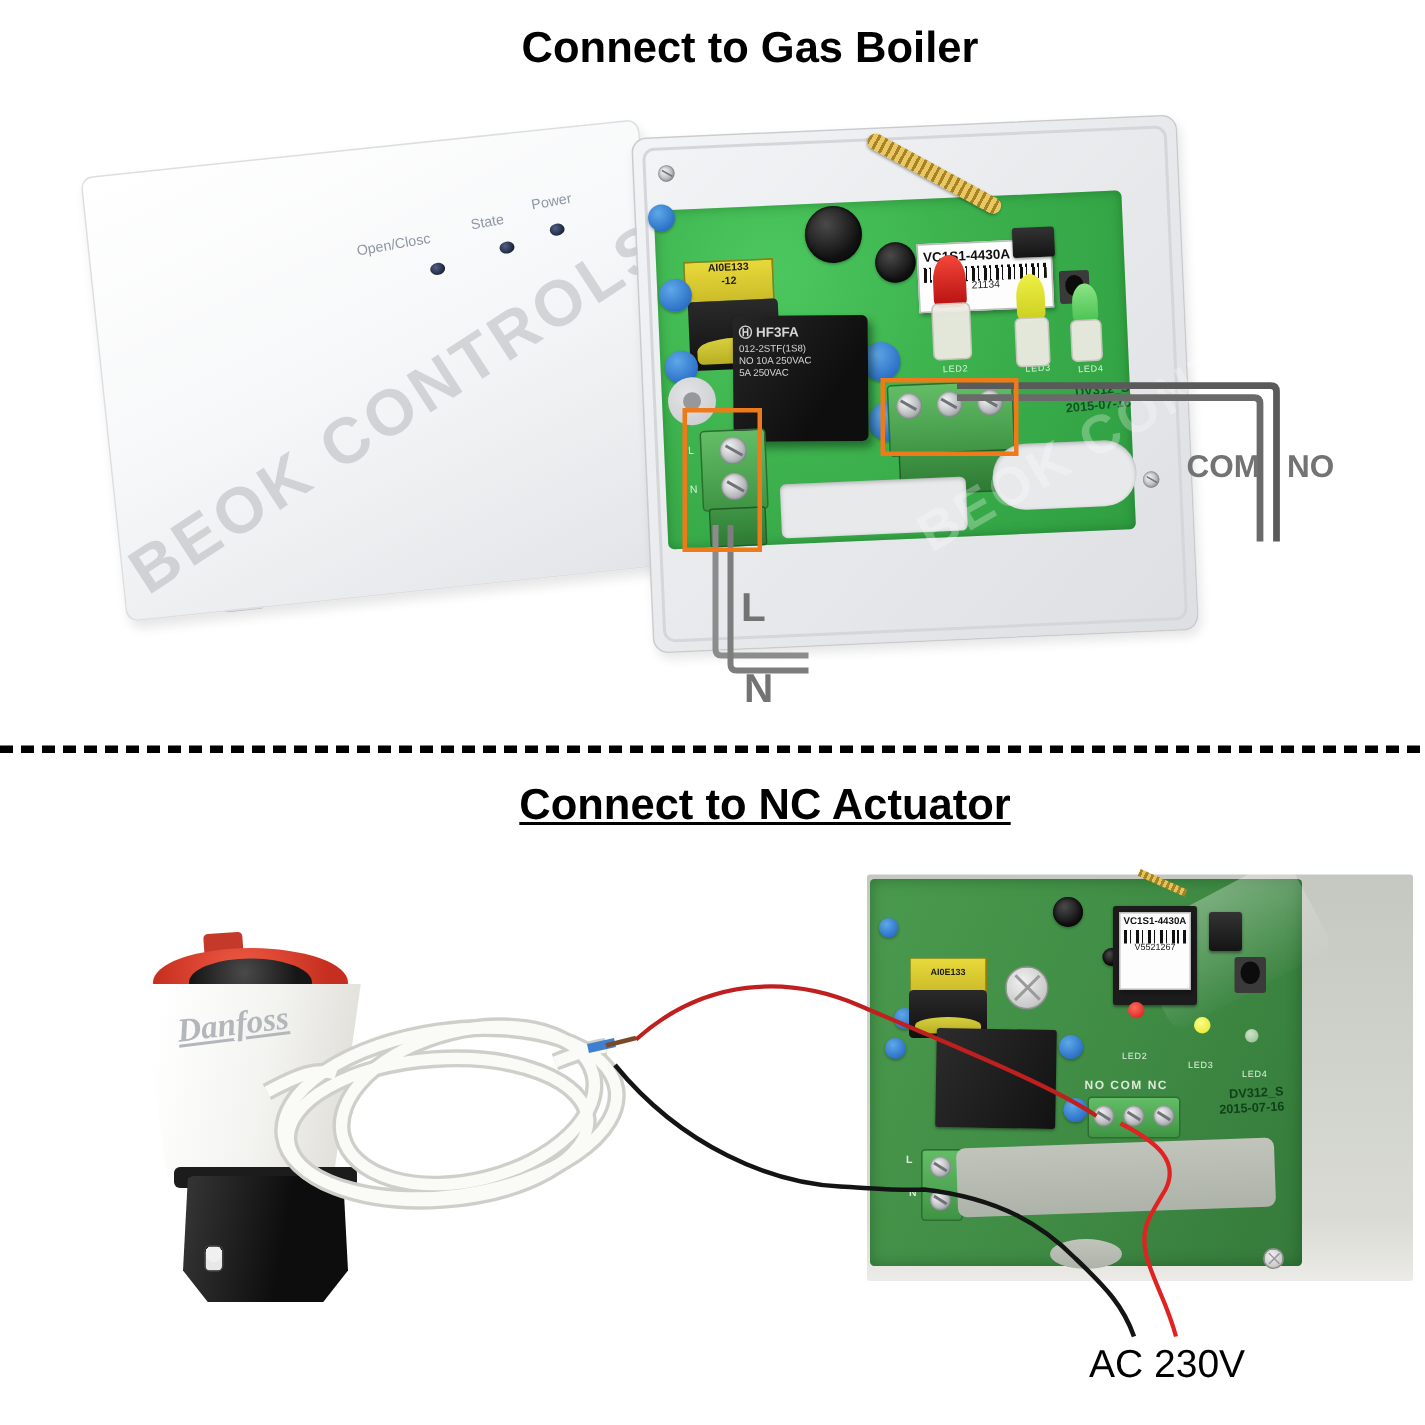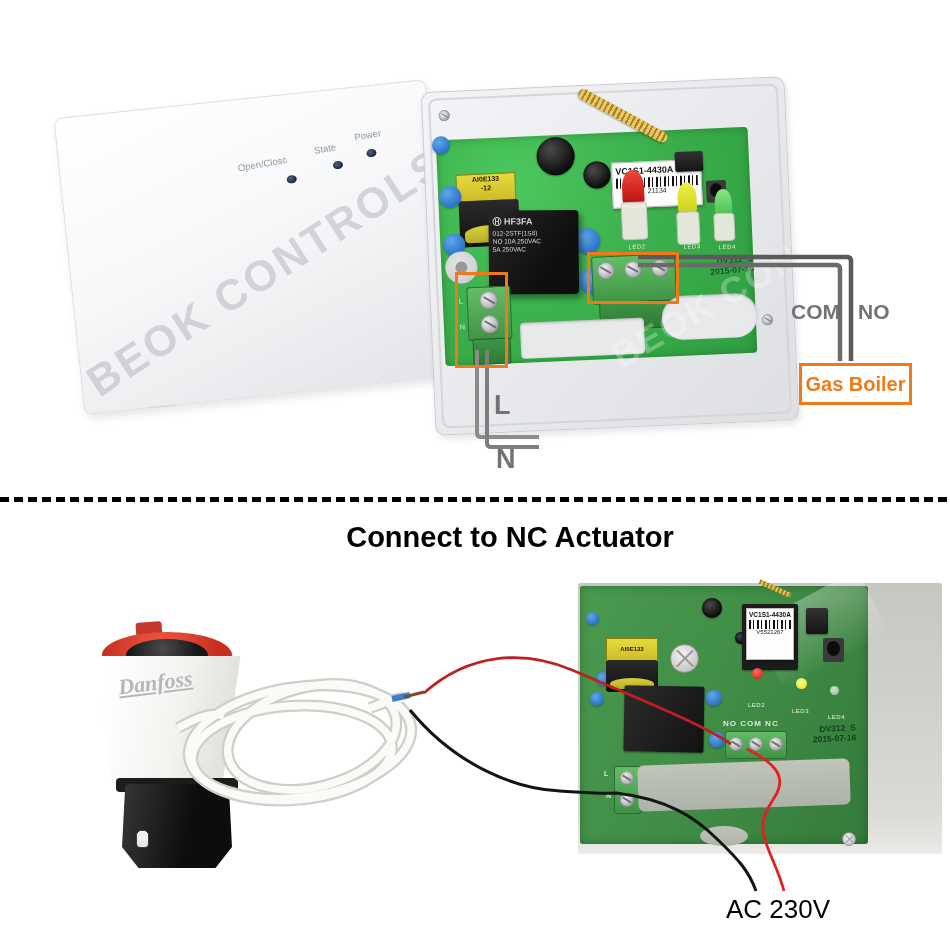--- a/index.html
+++ b/index.html
@@ -119,20 +119,21 @@
   .capx::before{transform:rotate(45deg);} .capx::after{transform:rotate(-45deg);}
   .silk2{position:absolute;color:#dde8d8;font-weight:bold;white-space:nowrap;}
   .caption{position:absolute;font-size:26px;color:#000;z-index:40;}
   svg.overlay{position:absolute;left:0;top:0;z-index:30;pointer-events:none;}
 </style>
 </head>
 <body>
 
 <div class="stage">
 
+  <div class="title" style="left:50px;top:16px;width:900px;">Connect to Gas Boiler</div>
 
   <div class="plate">
     <div class="plate-wm">BEOK CONTROLS</div>
     <div class="ledrow">
       <span class="led-lab" style="left:8px;top:12px;">Open/Closc</span>
       <span class="led-lab" style="left:86px;top:8px;">State</span>
       <span class="led-lab" style="left:128px;top:2px;">Power</span>
       <span class="led-dot" style="left:54px;top:34px;"></span>
       <span class="led-dot" style="left:102px;top:28px;"></span>
       <span class="led-dot" style="left:137px;top:22px;"></span>
@@ -228,26 +229,25 @@
   <div class="notch" style="left:558px;top:402px;width:48px;height:16px;transform:rotate(-2deg);"></div>
   <div class="notch" style="left:655px;top:386px;width:34px;height:14px;transform:rotate(-2deg);"></div>
 
   <div class="wm2">BEOK CONTROLS</div>
 
   <div class="orect" style="left:587px;top:252px;width:86px;height:46px;"></div>
   <div class="orect" style="left:455px;top:272px;width:47px;height:90px;"></div>
 
   <span class="olabel" style="left:791px;top:300px;font-size:21px;">COM</span>
   <span class="olabel" style="left:858px;top:300px;font-size:21px;">NO</span>
-  <div class="obox" style="left:799px;top:363px;width:107px;height:36px;font-size:20px;">Gas Boiler</div>
   <span class="olabel" style="left:494px;top:390px;font-size:27px;">L</span>
   <span class="olabel" style="left:496px;top:444px;font-size:27px;">N</span>
 
   <div class="divider"></div>
-  <div class="title" style="left:70px;top:521px;width:880px;">Connect to NC Actuator</div>
+  <div class="title" style="left:70px;top:521px;width:880px;text-decoration:underline;">Connect to NC Actuator</div>
 
   <div class="actuator">
     <div class="act-clip"></div>
     <div class="act-ring"></div>
     <div class="act-cap"></div>
     <div class="act-body"></div>
     <div class="act-logo">Danfoss</div>
     <div class="act-collar"></div>
     <div class="act-base"></div>
     <div class="keyhole"></div>

